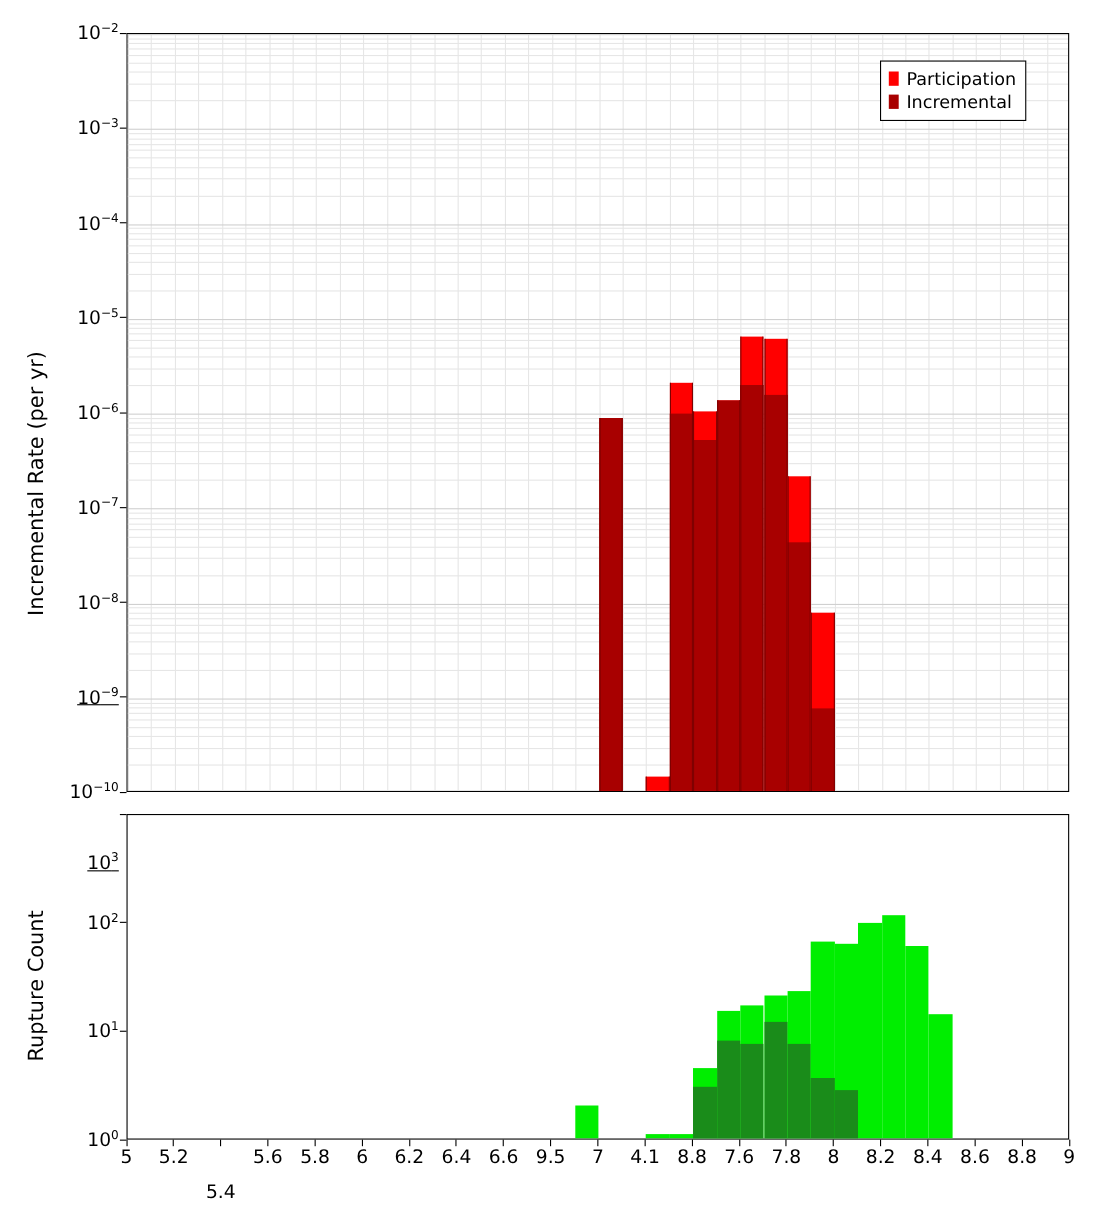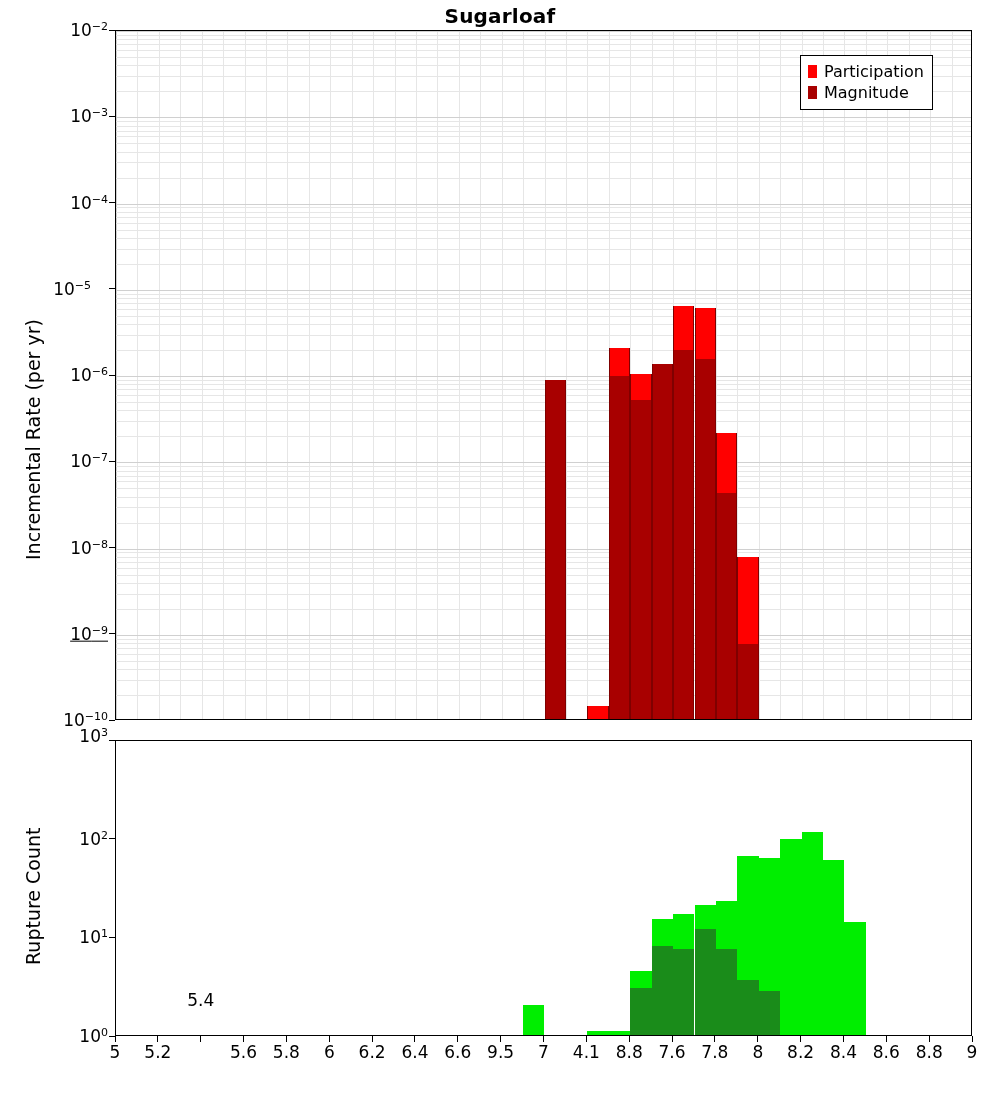--- a/index.html
+++ b/index.html
@@ -52,21 +52,20 @@
   }
   .legend .row{display:flex;align-items:center;white-space:nowrap;}
   .legend .sw{width:9px;height:13px;margin-right:7px;display:inline-block;}
   .tickmark{position:absolute;background:#000;}
 </style>
 </head>
 <body>
 
 <div id="root">
 
-  <div class="title">Sugarloaf</div>
 
   <div class="plot" id="plotTop" style="left:115px;top:30px;width:857px;height:690px;">
     <div class="gridlayer" id="gridTop">
         <div class="gl v major" style="left: 0px;"></div>
         <div class="gl v" style="left: 21.4px;"></div>
         <div class="gl v" style="left: 42.8px;"></div>
         <div class="gl v" style="left: 64.3px;"></div>
         <div class="gl v" style="left: 85.7px;"></div>
         <div class="gl v" style="left: 107.1px;"></div>
         <div class="gl v" style="left: 128.5px;"></div>
@@ -198,21 +197,21 @@
       </div>
   </div>
 
   <div id="yticksTop">
       <div class="ytick" style="left: 40px; width: 68px; top: 30px;">10<sup>−2</sup></div>
       <div class="tickmark" style="left: 109px; top: 29.5px; width: 6px; height: 1px;"></div>
       <div class="ytick" style="left: 40px; width: 68px; top: 116.3px;">10<sup>−3</sup></div>
       <div class="tickmark" style="left: 109px; top: 115.75px; width: 6px; height: 1px;"></div>
       <div class="ytick" style="left: 40px; width: 68px; top: 202.5px;">10<sup>−4</sup></div>
       <div class="tickmark" style="left: 109px; top: 202px; width: 6px; height: 1px;"></div>
-      <div class="ytick" style="left: 23px; width: 68px; top: 288.8px;">10<sup>−5</sup></div>
+      <div class="ytick" style="left: 40px; width: 68px; top: 288.8px;">10<sup>−5</sup></div>
       <div class="tickmark" style="left: 109px; top: 288.25px; width: 6px; height: 1px;"></div>
       <div class="ytick" style="left: 40px; width: 68px; top: 375px;">10<sup>−6</sup></div>
       <div class="tickmark" style="left: 109px; top: 374.5px; width: 6px; height: 1px;"></div>
       <div class="ytick" style="left: 40px; width: 68px; top: 461.3px;">10<sup>−7</sup></div>
       <div class="tickmark" style="left: 109px; top: 460.75px; width: 6px; height: 1px;"></div>
       <div class="ytick" style="left: 40px; width: 68px; top: 547.5px;">10<sup>−8</sup></div>
       <div class="tickmark" style="left: 109px; top: 547px; width: 6px; height: 1px;"></div>
       <div class="ytick" style="left: 40px; width: 68px; top: 633.8px; text-decoration: underline;">10<sup>−9</sup></div>
       <div class="tickmark" style="left: 109px; top: 633.25px; width: 6px; height: 1px;"></div>
       <div class="ytick" style="left: 40px; width: 68px; top: 720px;">10<sup>−10</sup></div>
@@ -220,21 +219,21 @@
     </div>
   <div class="axis-title-y" style="left:22px;top:560px;">Incremental Rate (per yr)</div>
 
   <div class="legend" style="left:800px;top:55px;">
     <div class="row">
       <span class="sw" style="background:#ff0000;"></span>
       <span>Participation</span>
     </div>
     <div class="row">
       <span class="sw" style="background:#a80000;"></span>
-      <span>Magnitude</span>
+      <span>Incremental</span>
     </div>
   </div>
 
   <div class="plot" id="plotBot" style="left:115px;top:740px;width:857px;height:296px;">
     <div class="bars" id="barsBot">
         <div class="bar" style="left: 407.1px; width: 21.4px; height: 29.7px; background: rgb(0, 238, 0);"></div>
         <div class="bar" style="left: 471.4px; width: 21.4px; height: 4px; background: rgb(0, 238, 0);"></div>
         <div class="bar" style="left: 492.8px; width: 21.4px; height: 4px; background: rgb(0, 238, 0);"></div>
         <div class="bar" style="left: 514.2px; width: 21.4px; height: 64.5px; background: rgb(0, 238, 0);"></div>
         <div class="bar" style="left: 514.2px; width: 21.4px; height: 47.1px; background: rgb(26, 140, 26);"></div>
@@ -251,38 +250,38 @@
         <div class="bar" style="left: 642.8px; width: 21.4px; height: 176.8px; background: rgb(0, 238, 0);"></div>
         <div class="bar" style="left: 642.8px; width: 21.4px; height: 44.1px; background: rgb(26, 140, 26);"></div>
         <div class="bar" style="left: 664.2px; width: 21.4px; height: 195.6px; background: rgb(0, 238, 0);"></div>
         <div class="bar" style="left: 685.6px; width: 21.4px; height: 203.3px; background: rgb(0, 238, 0);"></div>
         <div class="bar" style="left: 707px; width: 21.4px; height: 175.4px; background: rgb(0, 238, 0);"></div>
         <div class="bar" style="left: 728.4px; width: 21.4px; height: 113.1px; background: rgb(0, 238, 0);"></div>
       </div>
   </div>
 
   <div id="yticksBot">
-      <div class="ytick" style="left: 40px; width: 68px; top: 736px;">10<sup>3</sup></div>
+      <div class="ytick" style="left: 40px; width: 68px; top: 784px; text-decoration: underline;">10<sup>3</sup></div>
       <div class="tickmark" style="left: 109px; top: 739.5px; width: 6px; height: 1px;"></div>
       <div class="ytick" style="left: 40px; width: 68px; top: 838.7px;">10<sup>2</sup></div>
       <div class="tickmark" style="left: 109px; top: 838.167px; width: 6px; height: 1px;"></div>
       <div class="ytick" style="left: 40px; width: 68px; top: 937.3px;">10<sup>1</sup></div>
       <div class="tickmark" style="left: 109px; top: 936.833px; width: 6px; height: 1px;"></div>
       <div class="ytick" style="left: 40px; width: 68px; top: 1036px;">10<sup>0</sup></div>
       <div class="tickmark" style="left: 109px; top: 1035.5px; width: 6px; height: 1px;"></div>
     </div>
   <div class="axis-title-y" style="left:22px;top:965px;">Rupture Count</div>
 
 
   <div id="xticks">
       <div class="xtick" style="left: 115px; top: 1042px;">5</div>
       <div class="tickmark" style="left: 114.5px; top: 1036px; width: 1px; height: 6px;"></div>
       <div class="xtick" style="left: 157.9px; top: 1042px;">5.2</div>
       <div class="tickmark" style="left: 157.35px; top: 1036px; width: 1px; height: 6px;"></div>
-      <div class="xtick" style="left: 200.7px; top: 990px;">5.4</div>
+      <div class="xtick" style="left: 200.7px; top: 1074px;">5.4</div>
       <div class="tickmark" style="left: 200.2px; top: 1036px; width: 1px; height: 6px;"></div>
       <div class="xtick" style="left: 243.5px; top: 1042px;">5.6</div>
       <div class="tickmark" style="left: 243.05px; top: 1036px; width: 1px; height: 6px;"></div>
       <div class="xtick" style="left: 286.4px; top: 1042px;">5.8</div>
       <div class="tickmark" style="left: 285.9px; top: 1036px; width: 1px; height: 6px;"></div>
       <div class="xtick" style="left: 329.3px; top: 1042px;">6</div>
       <div class="tickmark" style="left: 328.75px; top: 1036px; width: 1px; height: 6px;"></div>
       <div class="xtick" style="left: 372.1px; top: 1042px;">6.2</div>
       <div class="tickmark" style="left: 371.6px; top: 1036px; width: 1px; height: 6px;"></div>
       <div class="xtick" style="left: 415px; top: 1042px;">6.4</div>

